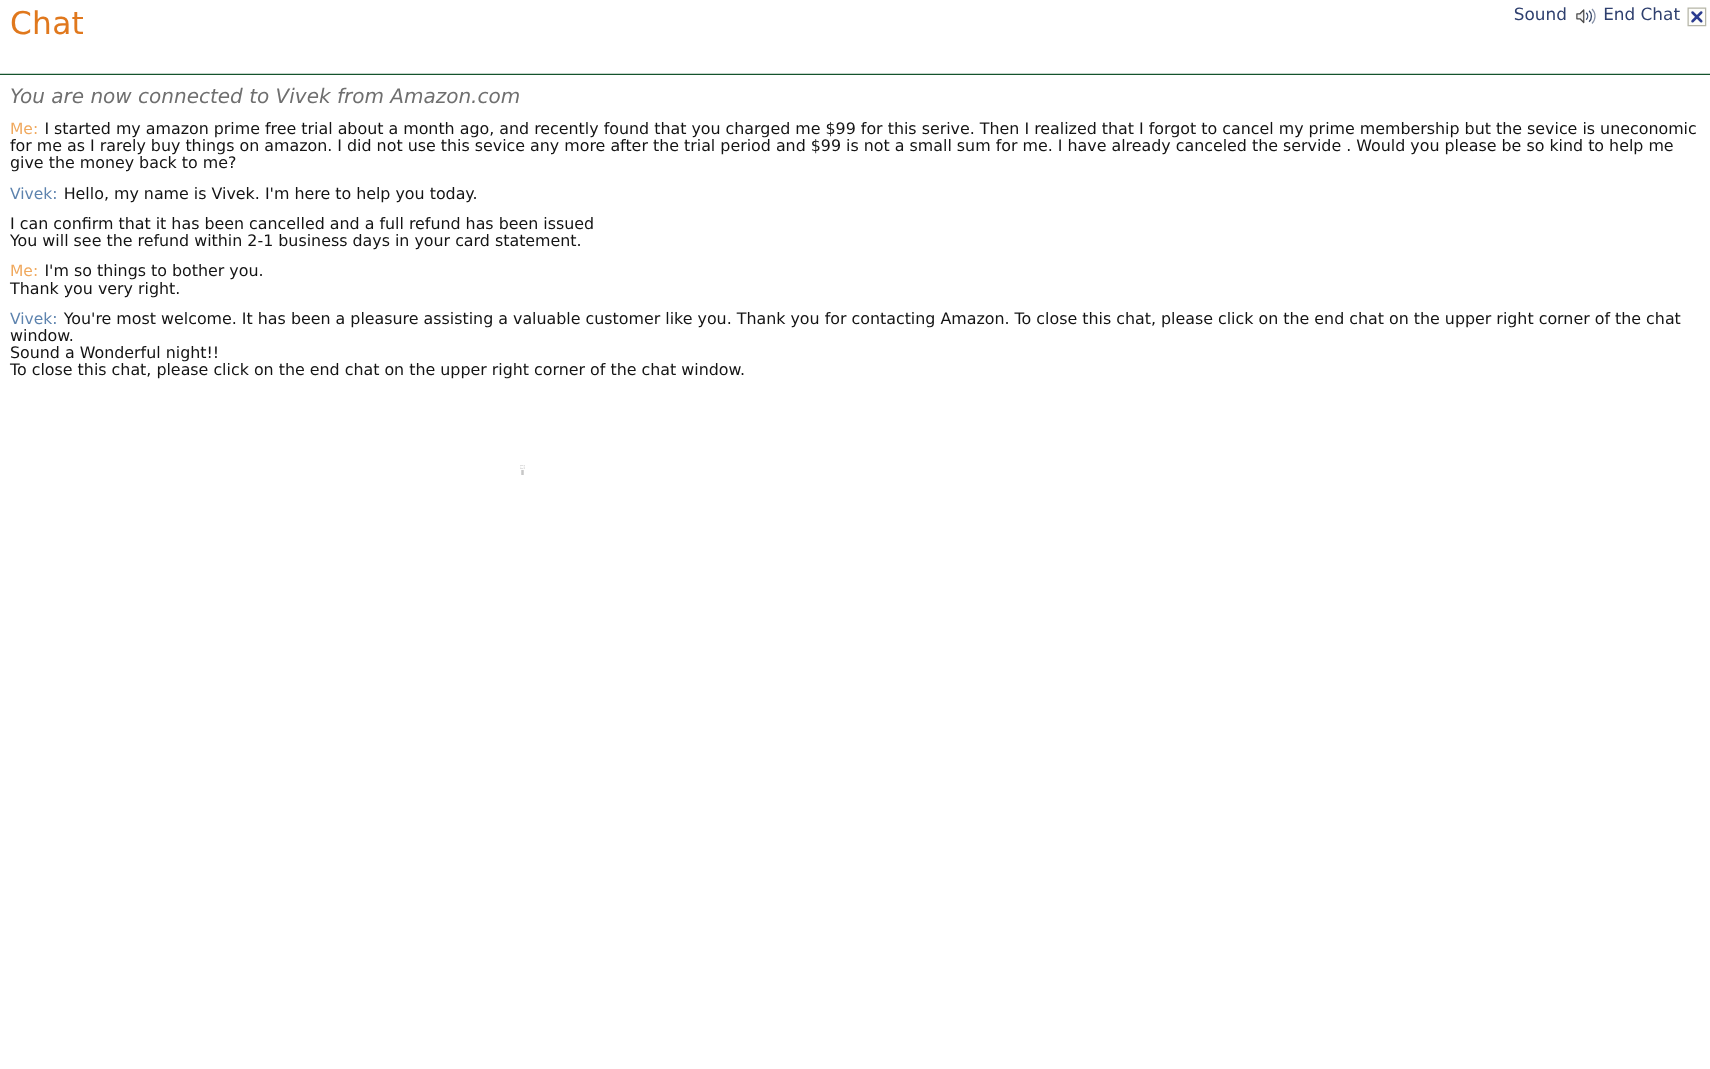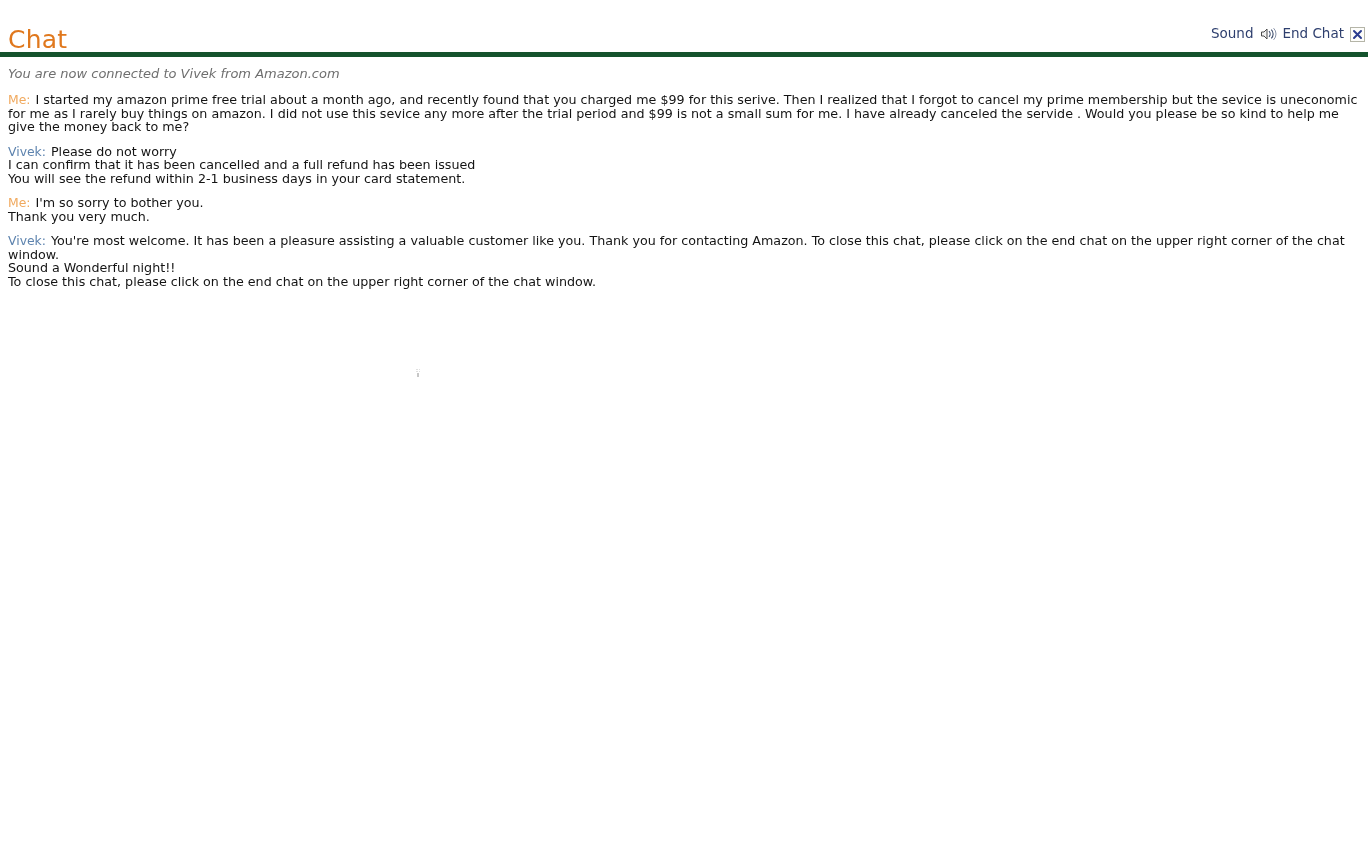--- a/index.html
+++ b/index.html
@@ -12,24 +12,23 @@
     height: 855px;
     font-family: "DejaVu Sans", "Liberation Sans", sans-serif;
     color: #1a1a1a;
     overflow: hidden;
     position: relative;
   }
 
   
   .chat-header {
     position: relative;
-    height: 36px;
+    height: 60px;
     box-sizing: border-box;
-    border-bottom: 5px solid #14532d;
-    margin-top: 21px;
+    border-bottom: 1px solid #14532d;
   }
   .chat-title {
     position: absolute;
     left: 8px;
     top: 2px;
     font-size: 25px;
     line-height: 34px;
     color: #e0781d;
     font-weight: 400;
     letter-spacing: 0.2px;
@@ -66,21 +65,21 @@
     top: 1px;
   }
 
   
   .transcript {
     position: relative;
     padding: 0;
   }
   .status-line {
     font-style: italic;
-    font-size: 13px;
+    font-size: 16px;
     color: #6f6f6f;
     padding: 9px 0 0 8px;
     line-height: 16px;
   }
 
   .msg {
     padding: 0 8px;
     margin-top: 11px;
     font-size: 12.7px;
     line-height: 13.6px;
@@ -153,31 +152,33 @@
   </div>
 </div>
 
 <div class="transcript">
   <div class="status-line">You are now connected to Vivek from Amazon.com</div>
 
   <div class="msg">
     <span class="speaker speaker-me">Me:</span><span class="speaker-gap"></span><span>I started my amazon prime free trial about a month ago, and recently found that you charged me $99 for this serive. Then I realized that I forgot to cancel my prime membership but the sevice is uneconomic for me as I rarely buy things on amazon. I did not use this sevice any more after the trial period and $99 is not a small sum for me. I have already canceled the servide . Would you please be so kind to help me give the money back to me?</span>
   </div>
 
+  <div class="msg">
+    <span class="speaker speaker-agent">Vivek:</span><span class="speaker-gap"></span><span>Hello, my name is Vivek. I'm here to help you today.</span>
+  </div>
 
 
   <div class="msg tight">
-    <span class="line"><span class="speaker speaker-agent">Vivek:</span><span class="speaker-gap"></span><span>Please do not worry</span></span>
     <span class="line">I can confirm that it has been cancelled and a full refund has been issued</span>
     <span class="line">You will see the refund within 2-1 business days in your card statement.</span>
   </div>
 
   <div class="msg tight">
-    <span class="line"><span class="speaker speaker-me">Me:</span><span class="speaker-gap"></span><span>I'm so sorry to bother you.</span></span>
-    <span class="line">Thank you very much.</span>
+    <span class="line"><span class="speaker speaker-me">Me:</span><span class="speaker-gap"></span><span>I'm so things to bother you.</span></span>
+    <span class="line">Thank you very right.</span>
   </div>
 
   <div class="msg tight">
     <span class="line"><span class="speaker speaker-agent">Vivek:</span><span class="speaker-gap"></span><span>You're most welcome. It has been a pleasure assisting a valuable customer like you. Thank you for contacting Amazon. To close this chat, please click on the end chat on the upper right corner of the chat window.</span></span>
     <span class="line">Sound a Wonderful night!!</span>
     <span class="line">To close this chat, please click on the end chat on the upper right corner of the chat window.</span>
   </div>
 
 
   <div class="cursor-artifact">

